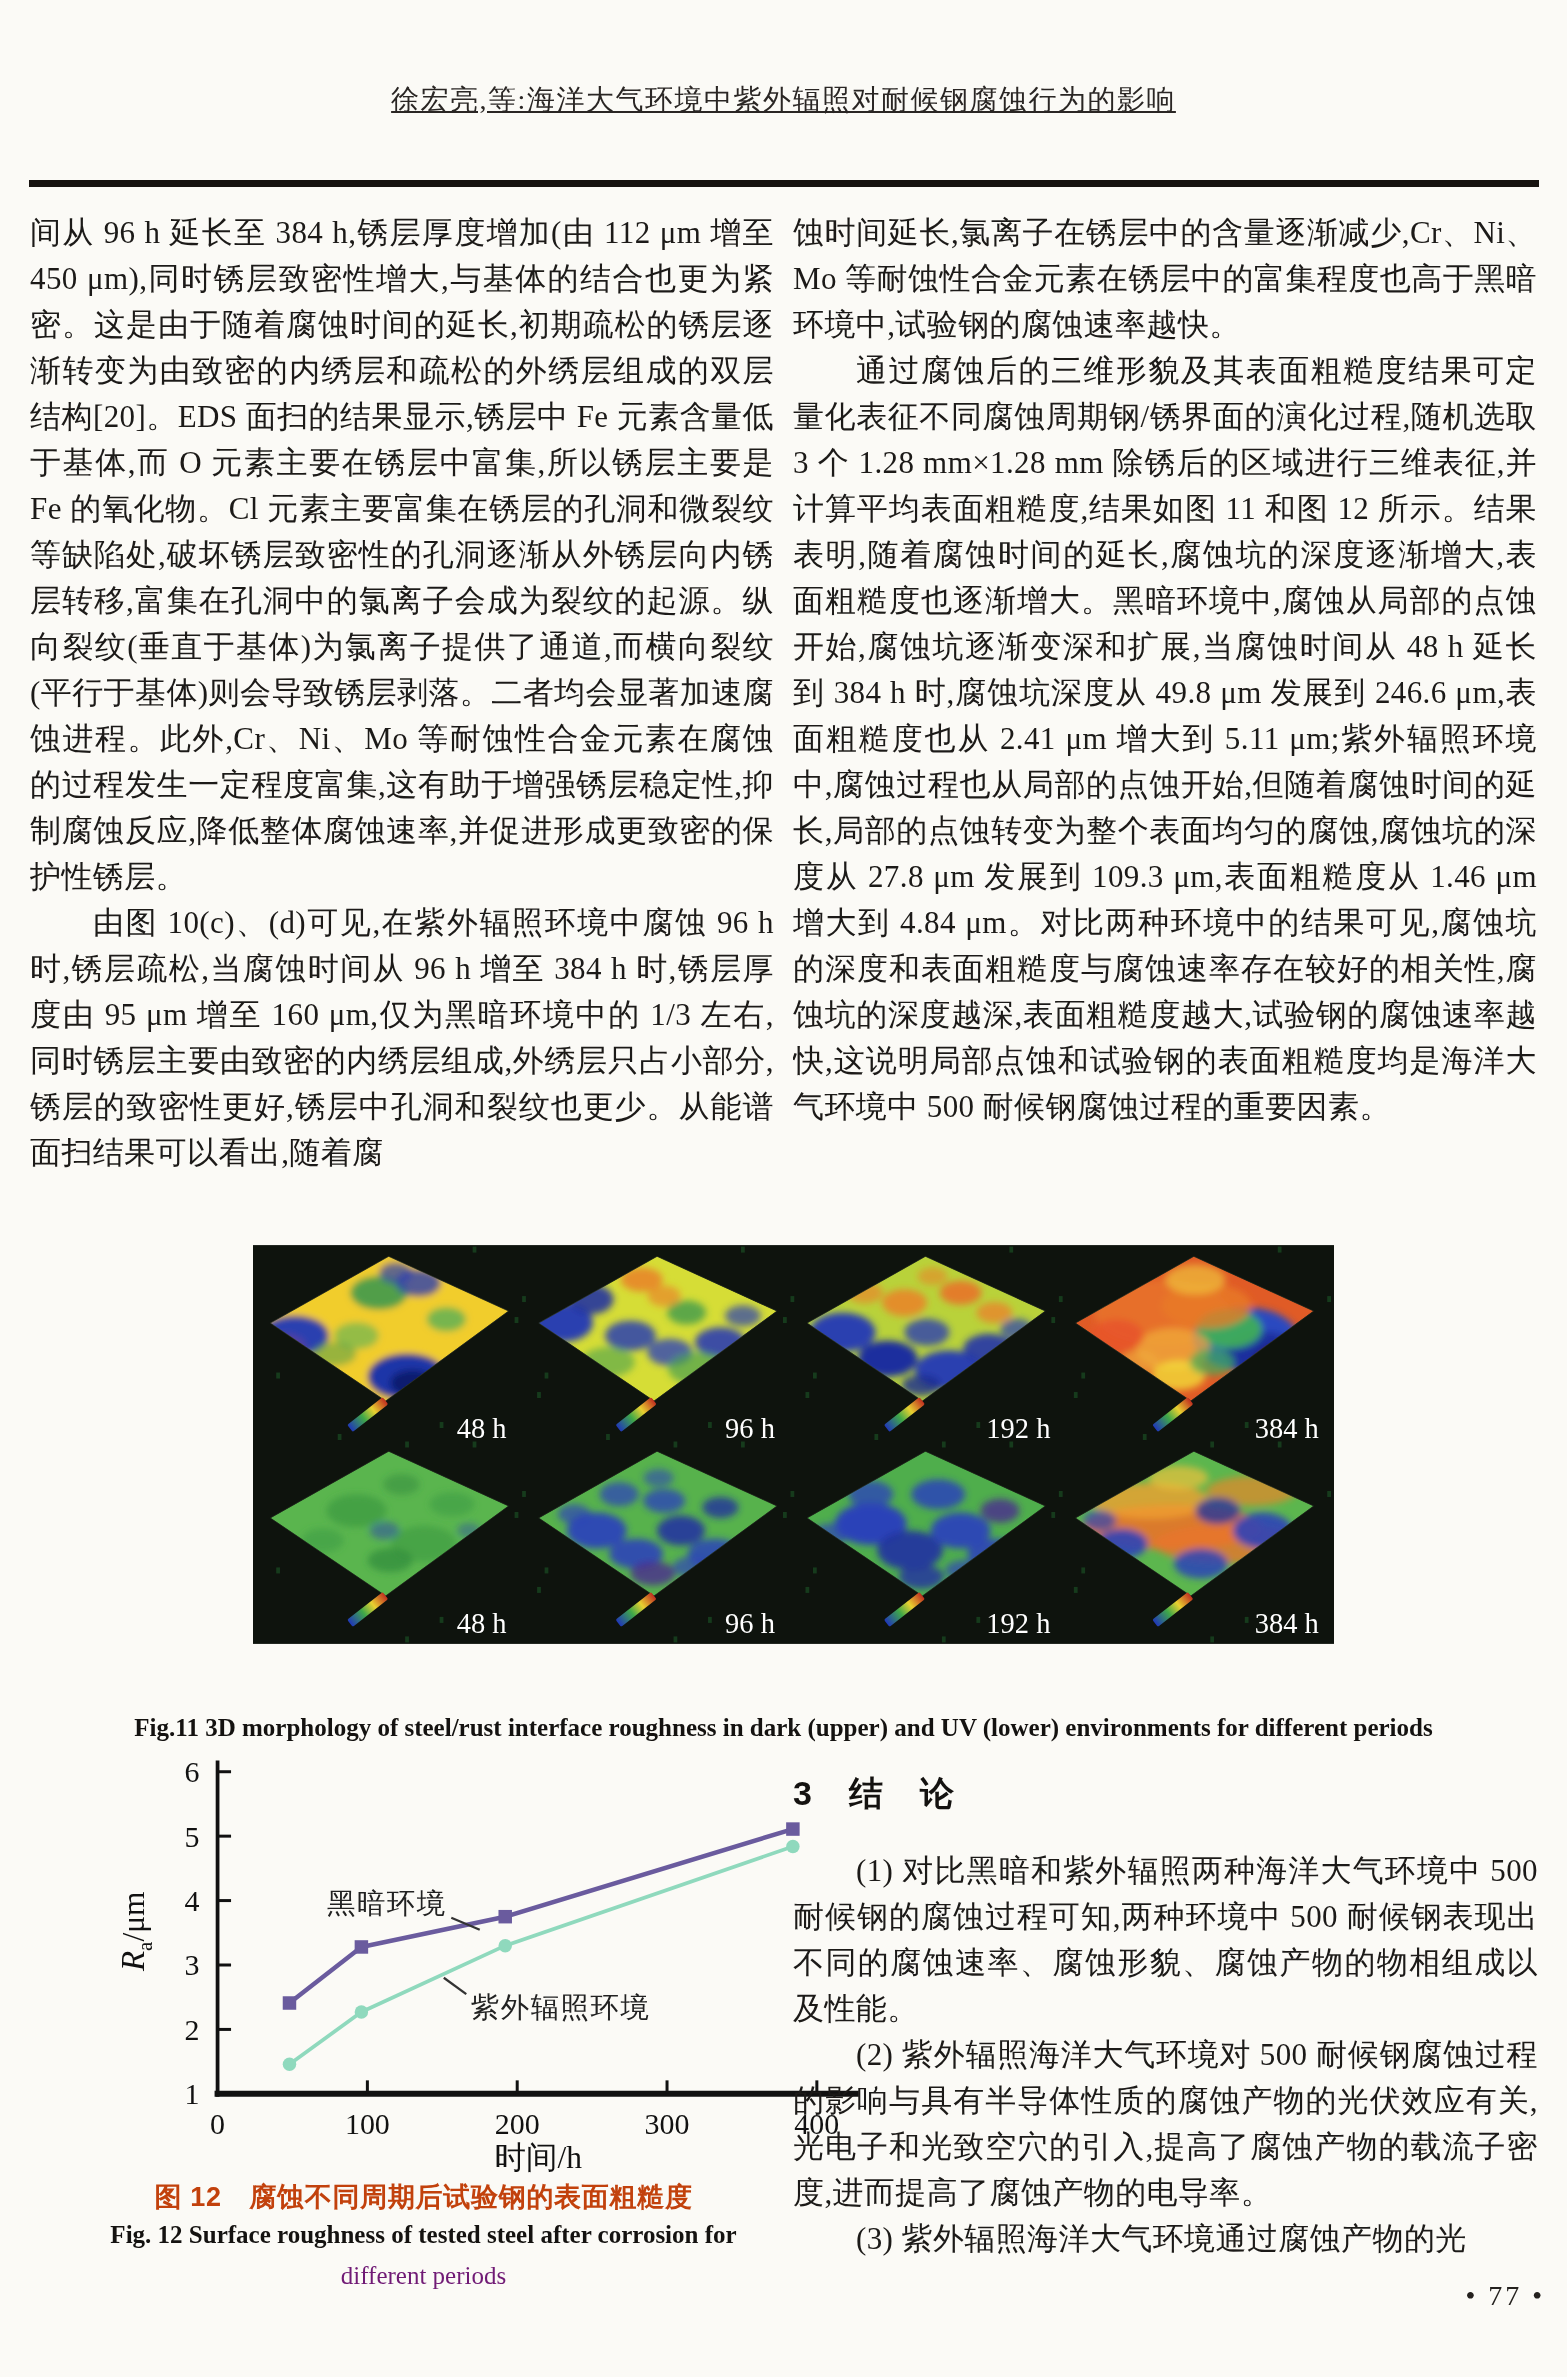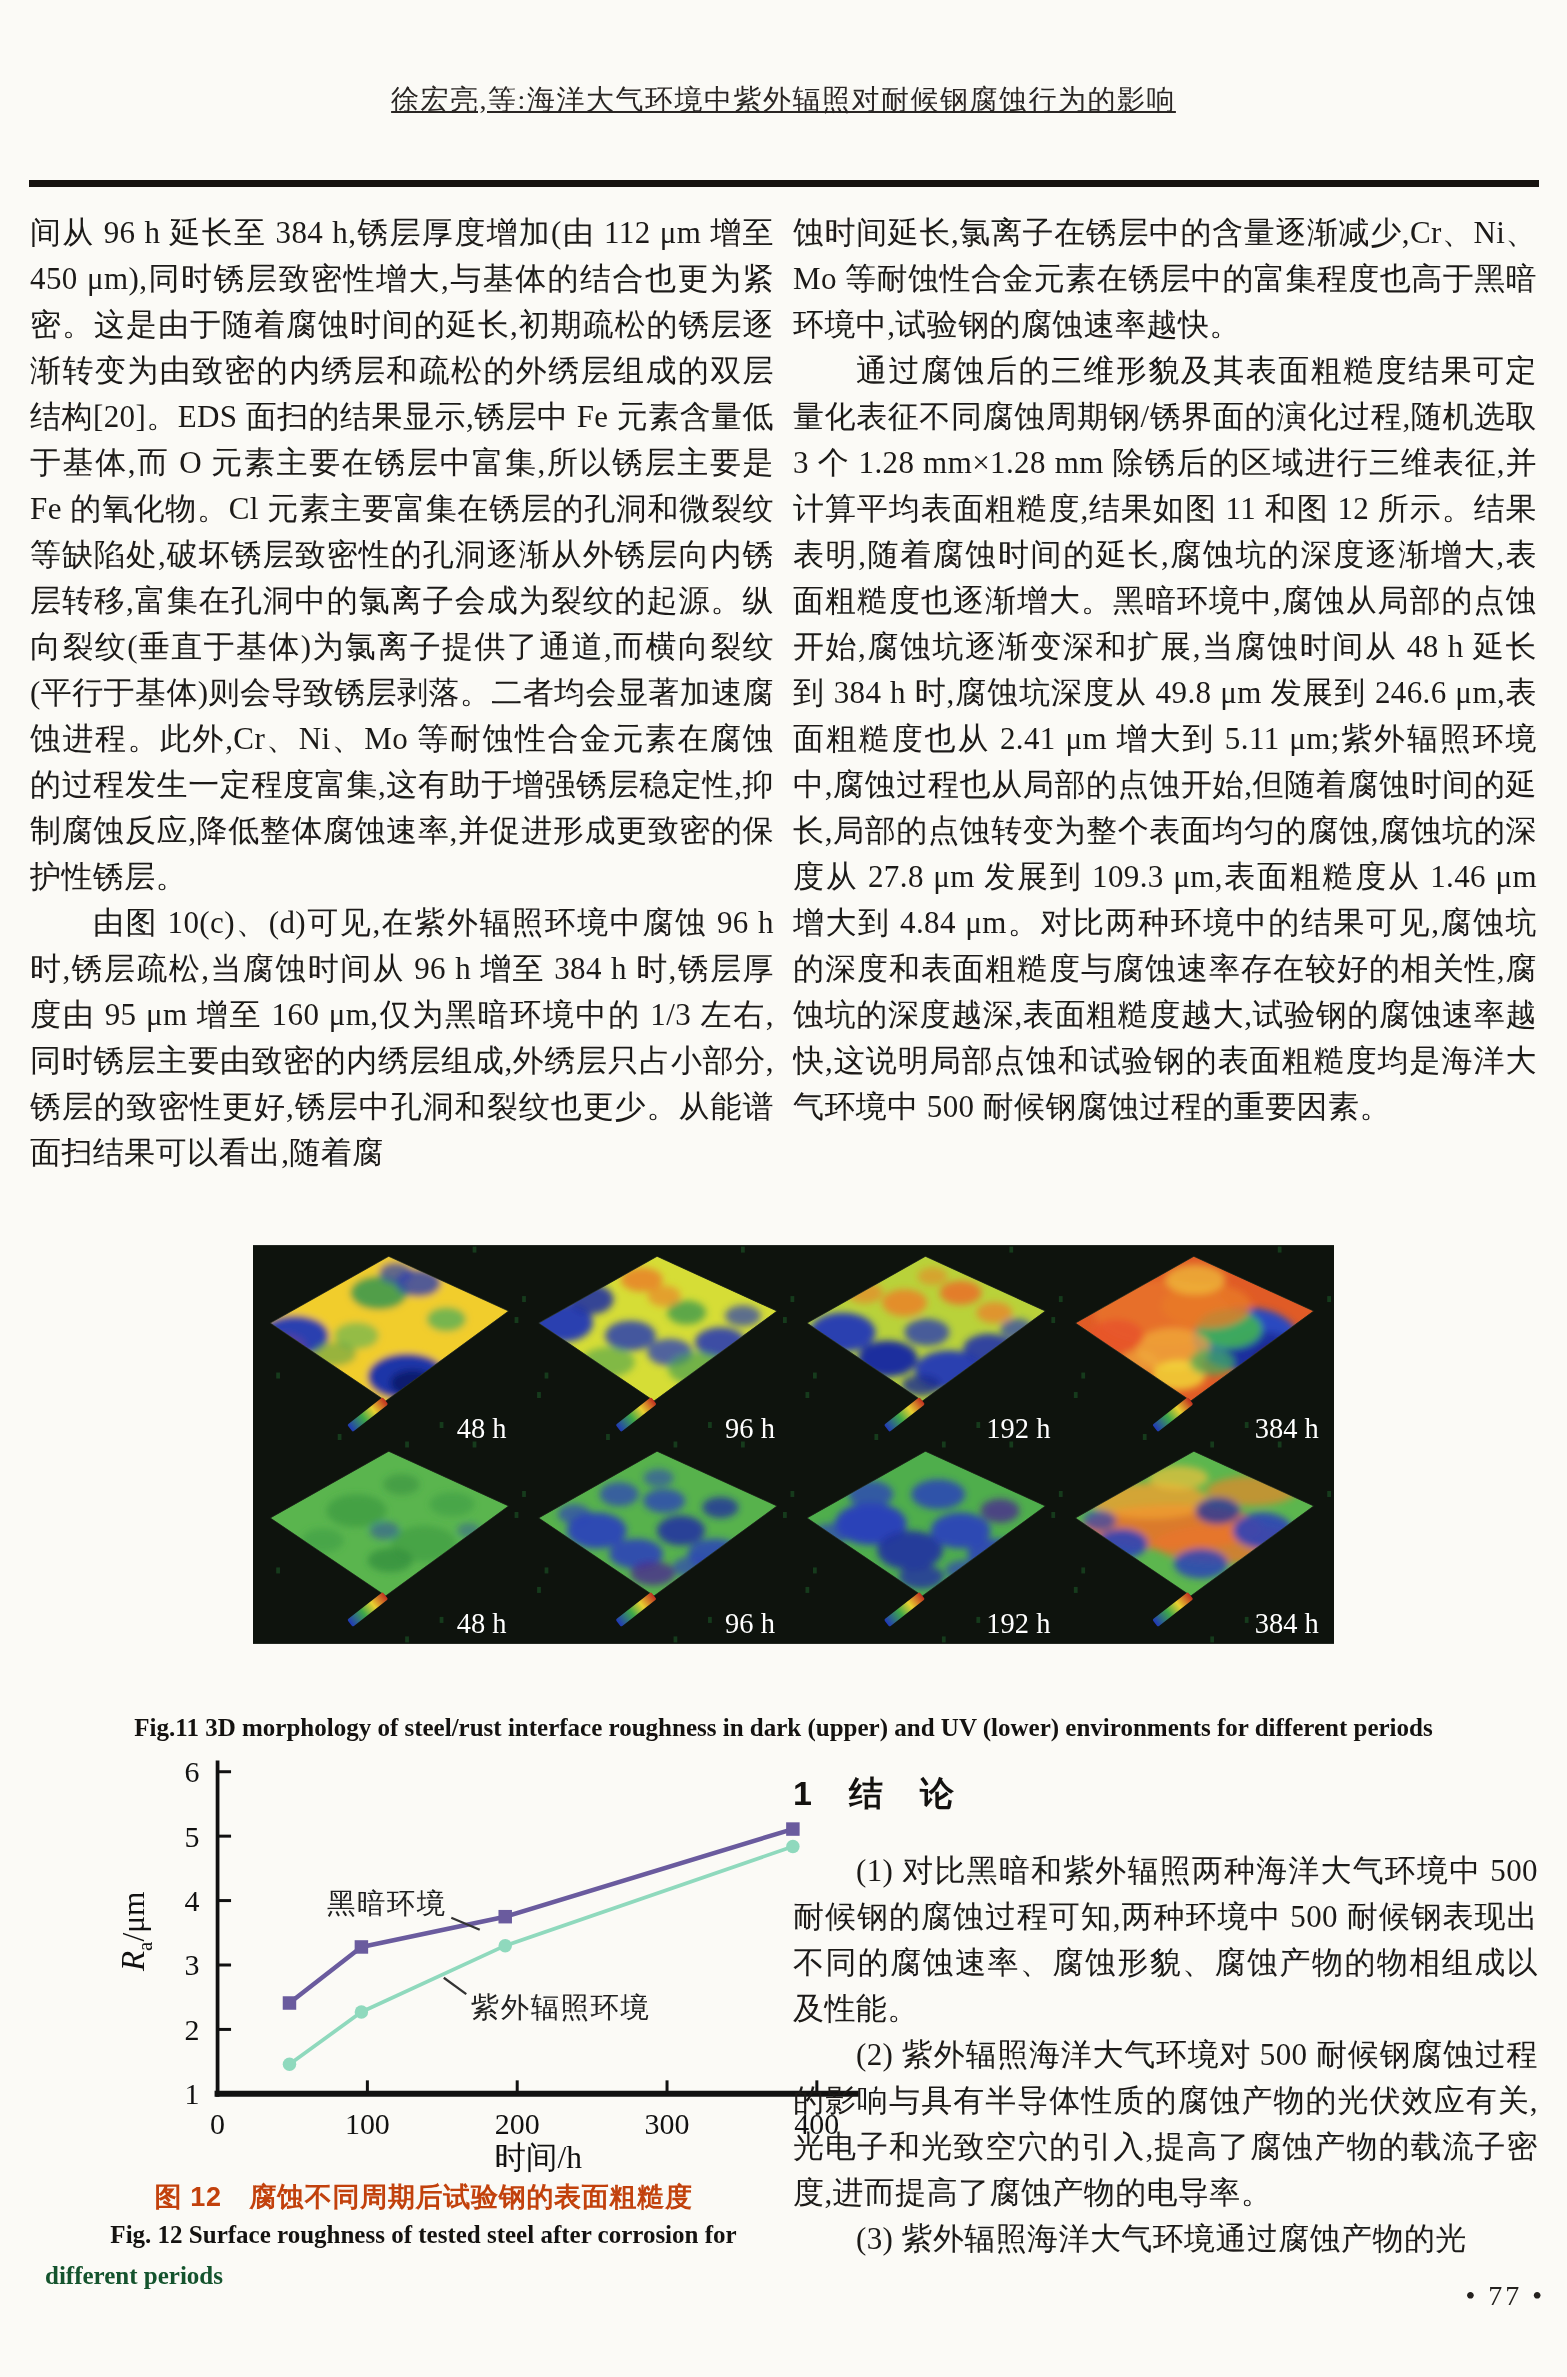--- a/index.html
+++ b/index.html
@@ -19,22 +19,22 @@
         font-family:"Liberation Sans","DejaVu Sans",sans-serif;font-weight:bold;
         font-size:28.5px;letter-spacing:0.7px;color:#141210;}
   .fig11-cap-en{position:absolute;top:1714px;left:0;right:0;text-align:center;
         font-weight:bold;font-size:25px;color:#141210;}
   .fig12-wrap{position:absolute;left:105px;top:1753px;width:757px;height:421px;}
   .fig12-cap-zh{position:absolute;top:2179px;left:45px;width:757px;text-align:center;
         font-family:"Liberation Sans","DejaVu Sans",sans-serif;font-weight:bold;
         font-size:27px;letter-spacing:0.7px;color:#c2410c;}
   .fig12-cap-en1{position:absolute;top:2221px;left:45px;width:757px;text-align:center;
         font-weight:bold;font-size:25px;color:#141210;}
-  .fig12-cap-en2{position:absolute;top:2262px;left:45px;width:757px;text-align:left;
-        font-weight:bold;font-size:25px;color:#14532d;}
+  .fig12-cap-en2{position:absolute;top:2262px;left:45px;width:757px;text-align:center;
+        font-weight:normal;font-size:25px;color:#701a75;}
   .conclusion{position:absolute;left:793px;top:1770px;width:745px;font-size:31px;
         line-height:46px;text-align:justify;letter-spacing:0.4px;}
   .conclusion h2{margin:0 0 31.5px 0;font-family:"Liberation Sans","DejaVu Sans",sans-serif;
         font-size:34px;font-weight:bold;letter-spacing:1.5px;color:#141210;}
   .conclusion p{margin:0;text-indent:63px;}
   .page-num{position:absolute;top:2280px;left:1395px;width:150px;text-align:right;
         font-size:28px;letter-spacing:3px;color:#24211e;}
 </style>
 </head>
 <body>
@@ -368,21 +368,21 @@
         <text x="296" y="214" font-size="38" font-family="&quot;Liberation Serif&quot;,&quot;DejaVu Serif&quot;,serif" fill="#222" letter-spacing="2">黑暗环境</text>
         <line x1="452" y1="300" x2="482" y2="322" stroke="#333" stroke-width="3"></line>
         <text x="488" y="352" font-size="38" font-family="&quot;Liberation Serif&quot;,&quot;DejaVu Serif&quot;,serif" fill="#222" letter-spacing="2">紫外辐照环境</text>
       </svg>
   </div>
   <div class="fig12-cap-zh">图 12　腐蚀不同周期后试验钢的表面粗糙度</div>
   <div class="fig12-cap-en1">Fig. 12   Surface roughness of tested steel after corrosion for</div>
   <div class="fig12-cap-en2">different periods</div>
 
   <div class="conclusion">
-    <h2>1　结　论</h2>
+    <h2>3　结　论</h2>
     <p>(1) 对比黑暗和紫外辐照两种海洋大气环境中 500 耐候钢的腐蚀过程可知,两种环境中 500 耐候钢表现出不同的腐蚀速率、腐蚀形貌、腐蚀产物的物相组成以及性能。</p>
     <p>(2) 紫外辐照海洋大气环境对 500 耐候钢腐蚀过程的影响与具有半导体性质的腐蚀产物的光伏效应有关,光电子和光致空穴的引入,提高了腐蚀产物的载流子密度,进而提高了腐蚀产物的电导率。</p>
     <p>(3) 紫外辐照海洋大气环境通过腐蚀产物的光</p>
   </div>
 
   <div class="page-num">• 77 •</div>
 
 </div>
 
 

